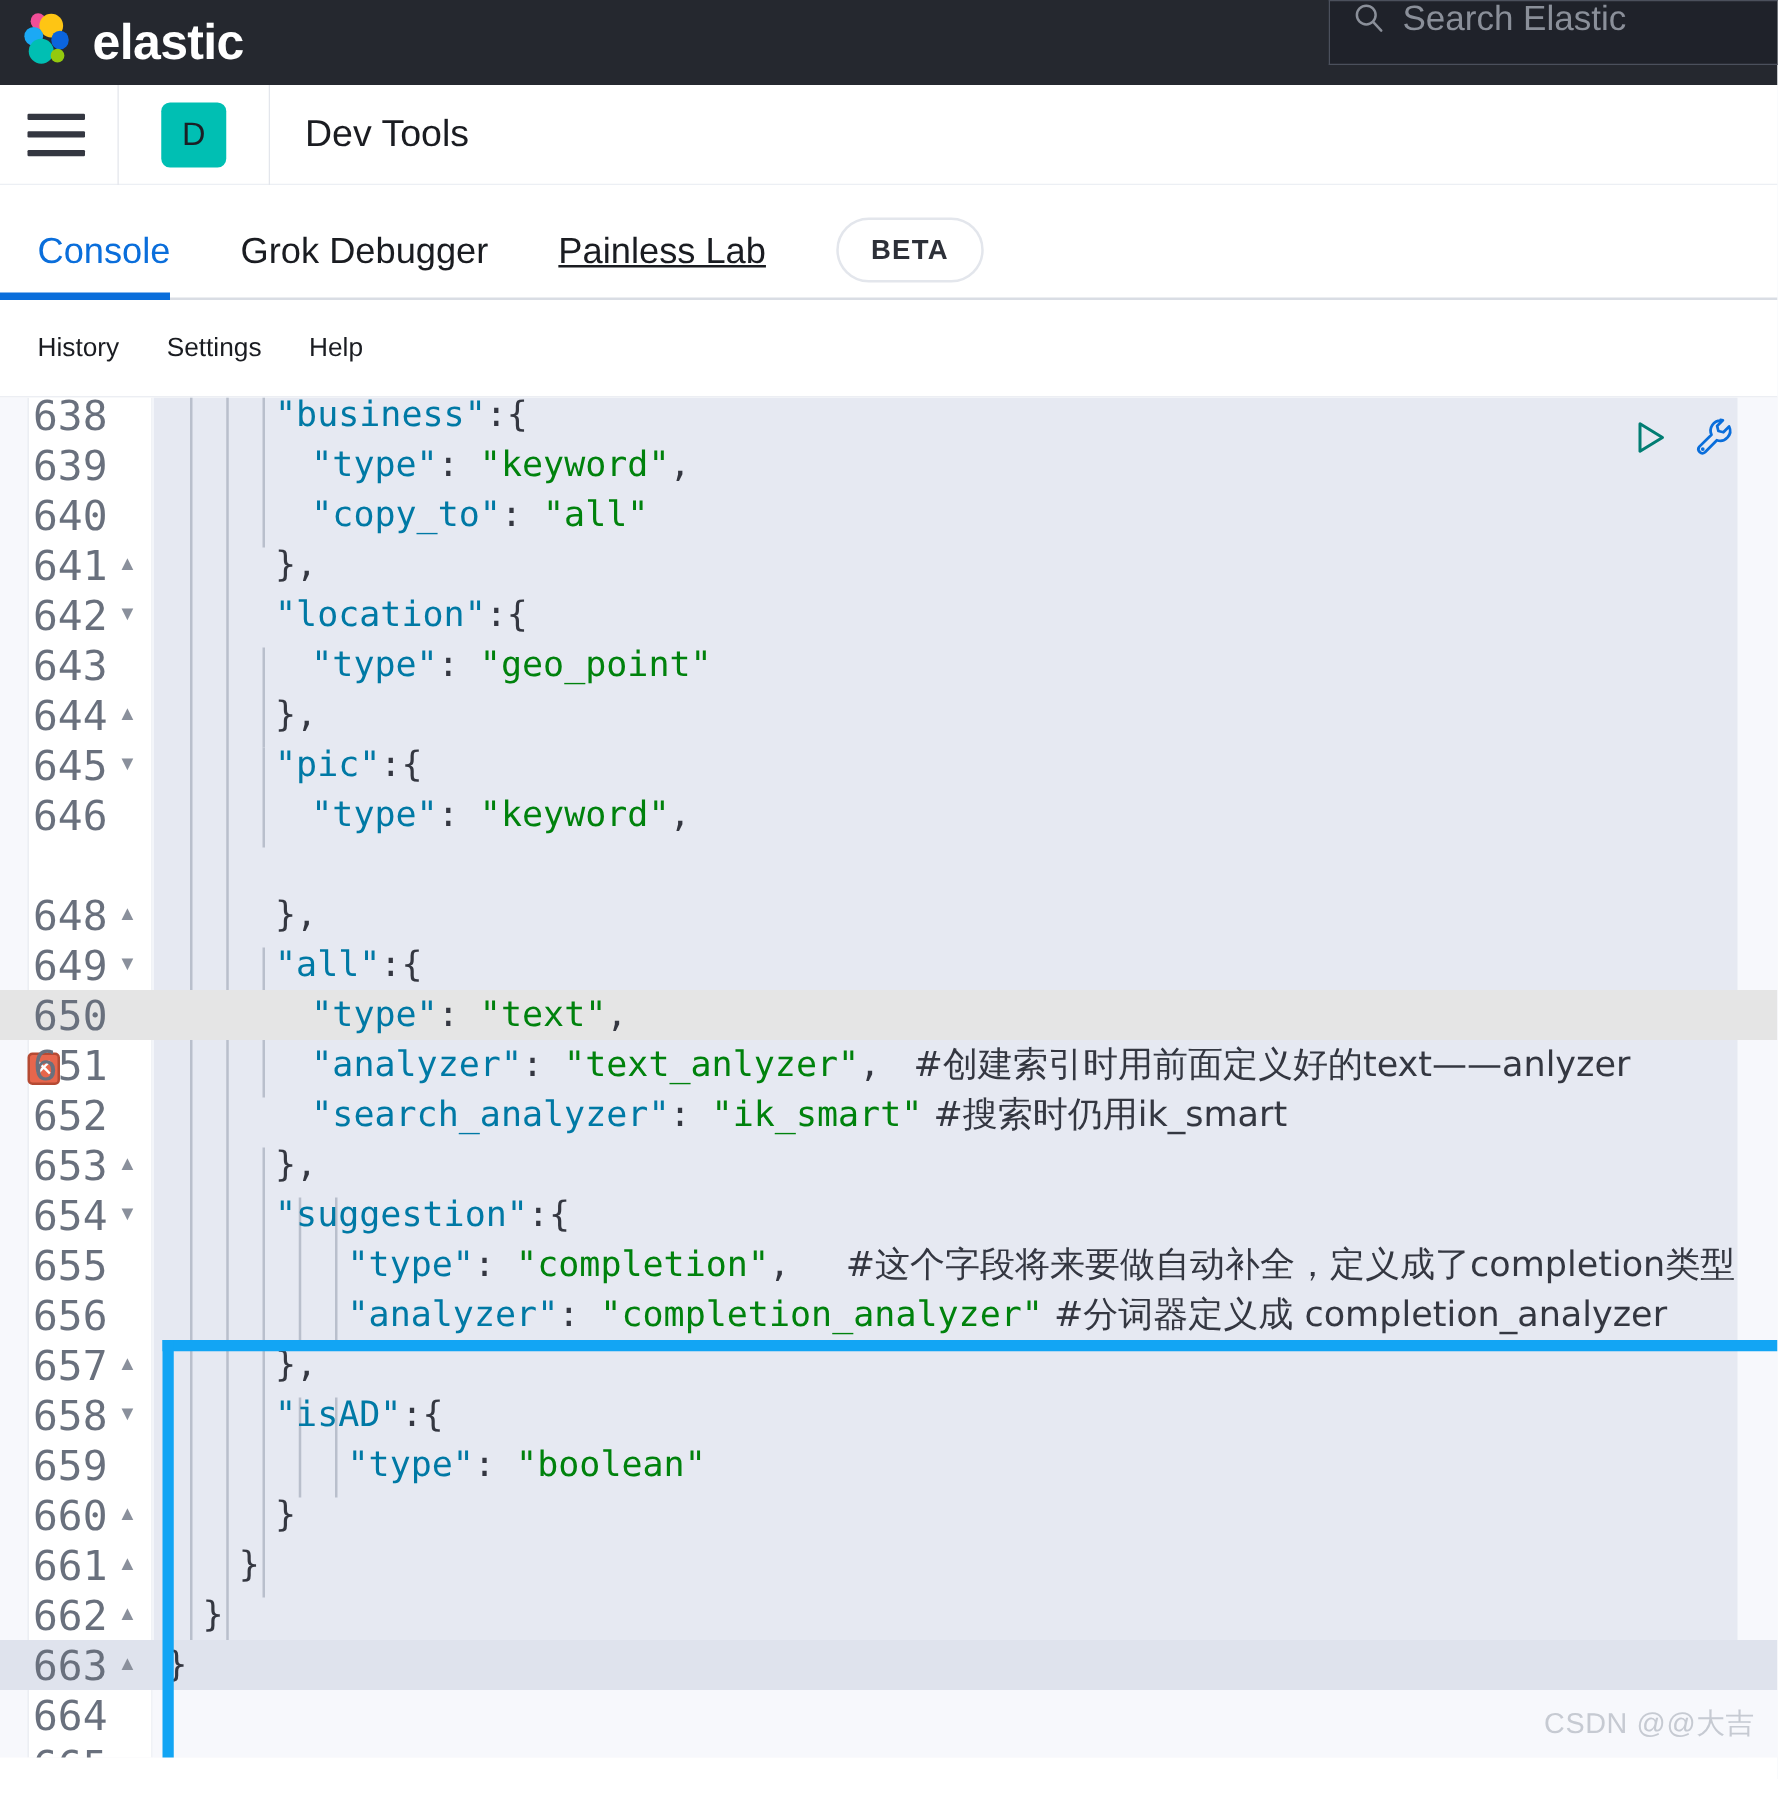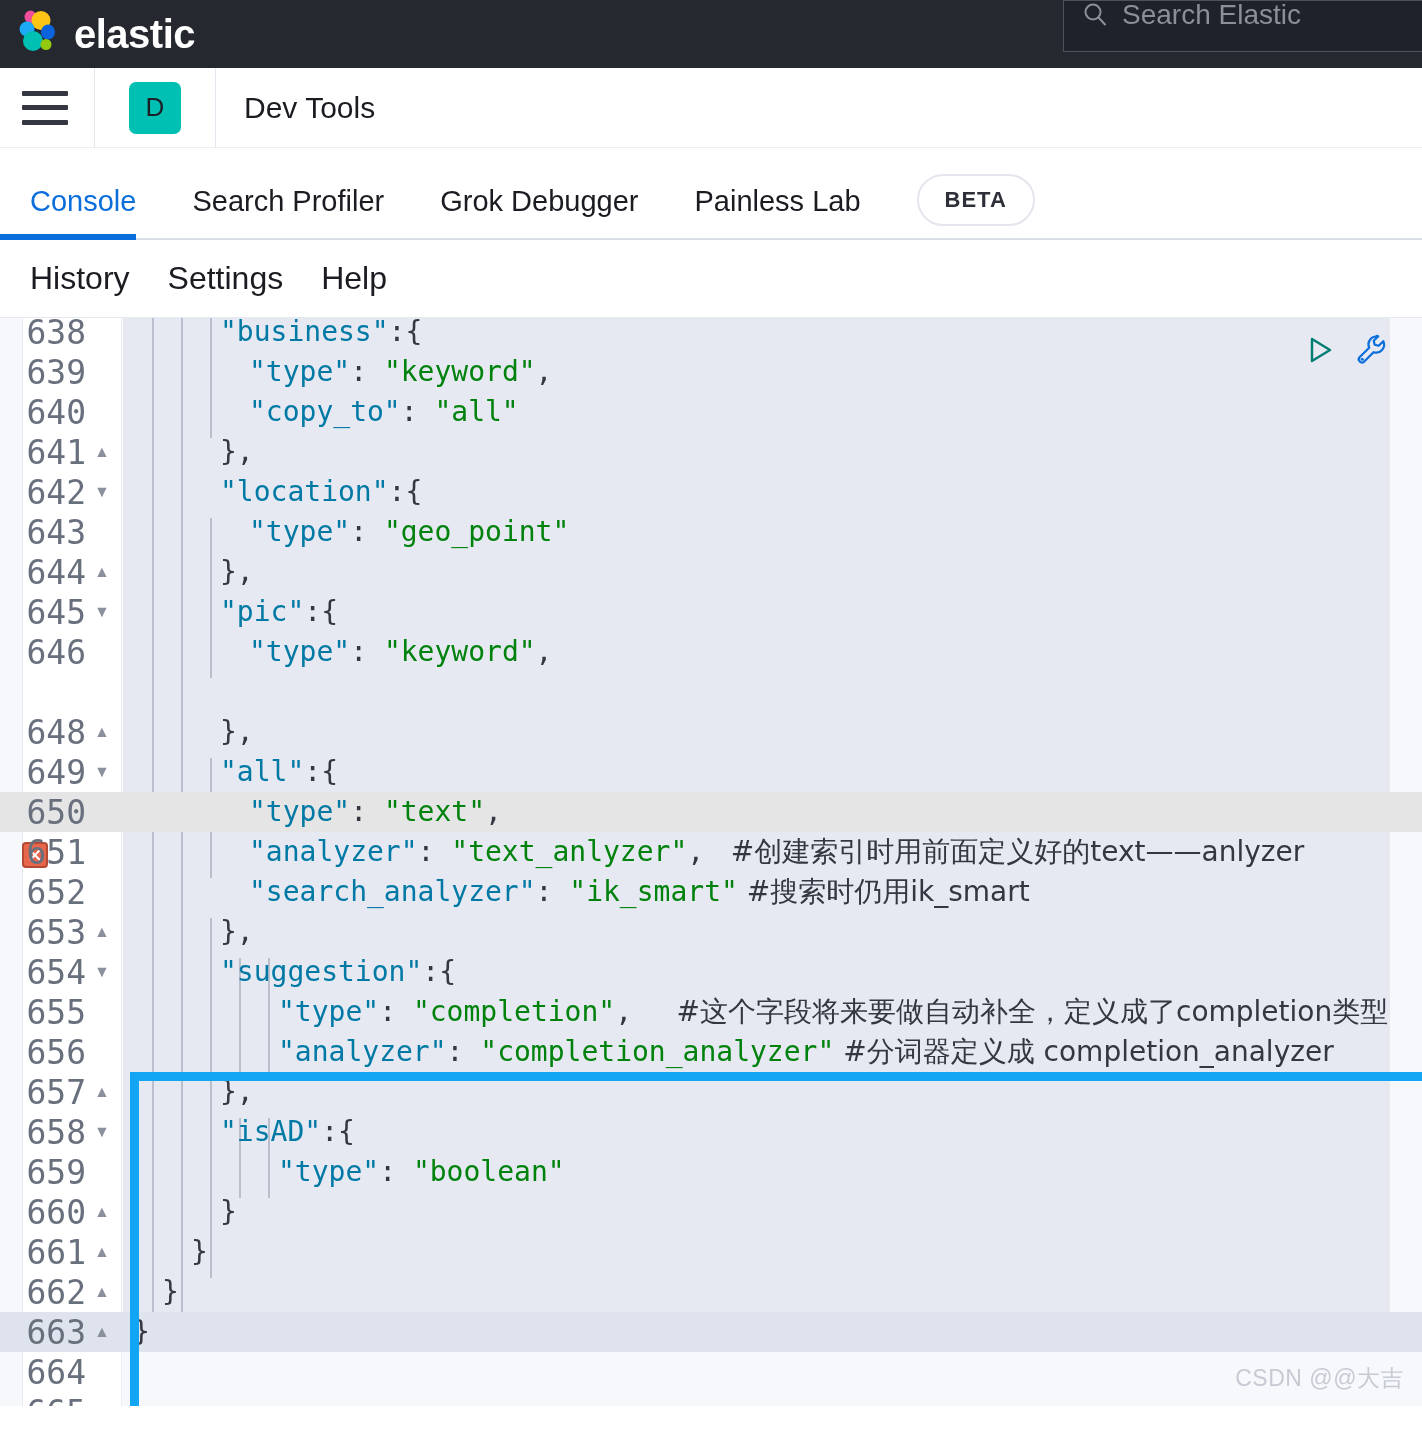--- a/index.html
+++ b/index.html
@@ -131,21 +131,21 @@
   
   .submenu {
     height: 78px;
     background: #fff;
     display: flex;
     align-items: center;
     padding-left: 30px;
     border-bottom: 1px solid #e6e9ef;
   }
   .submenu .mi {
-    font-size: 32px;
+    font-size: 21px;
     color: #1a1c21;
     margin-right: 38px;
     cursor: pointer;
   }
 
   
   .editor-wrap {
     position: relative;
     height: 1088px;
     background: #f7f8fc;
@@ -312,23 +312,22 @@
       <span></span>
   </div>
   <div class="vdiv"></div>
   <div class="app-badge">D</div>
   <div class="vdiv"></div>
   <div class="app-title">Dev Tools</div>
 </div>
 
 <div class="tabbar">
   <div class="tab active">Console</div>
-  <div class="tab">Search Profiler</div>
   <div class="tab">Grok Debugger</div>
-  <div class="tab" style="">Painless Lab</div>
+  <div class="tab" style="text-decoration:underline;">Painless Lab</div>
   <div class="beta-pill">BETA</div>
 </div>
 
 <div class="submenu">
   <div class="mi">History</div>
   <div class="mi">Settings</div>
   <div class="mi">Help</div>
 </div>
 
 <div class="editor-wrap">

